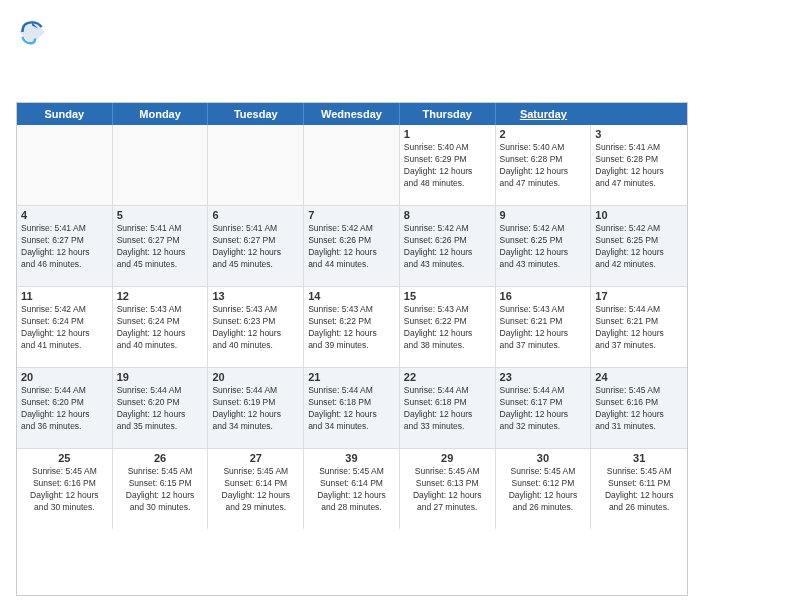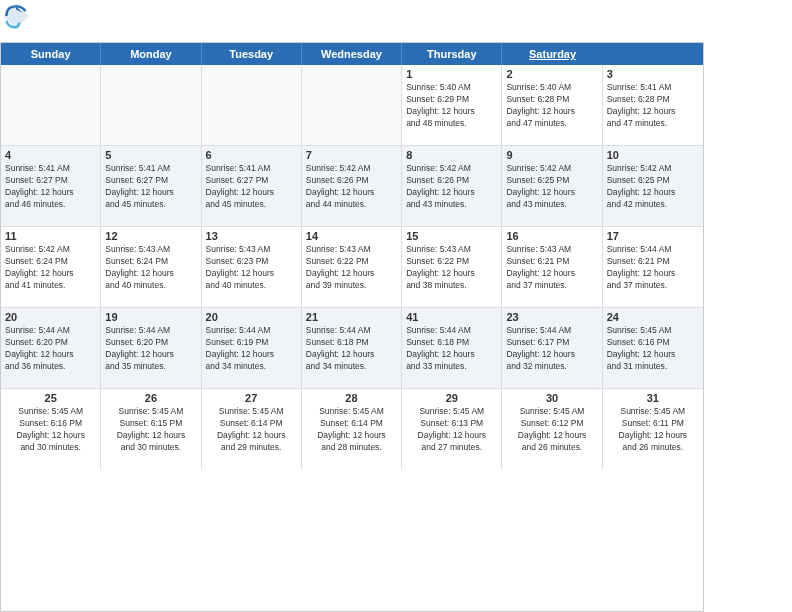--- a/index.html
+++ b/index.html
@@ -6,22 +6,24 @@
     body {
       font-family: Arial, sans-serif;
       background: #fff;
       width: 792px;
       height: 612px;
       overflow: hidden;
     }
     .page {
       width: 704px;
       height: 612px;
+      padding: 16px;
       display: flex;
       flex-direction: column;
+      gap: 44px;
     }
     .header {
       display: flex;
       justify-content: space-between;
       align-items: flex-start;
       margin-bottom: 10px;
     }
     .logo {
       display: flex;
       align-items: center;
@@ -295,21 +297,21 @@
 and 34 minutes.</div>
           </div>
           <div class="cal-cell alt-row">
             <div class="day-num">21</div>
             <div class="cell-text" style="white-space: pre-line;">Sunrise: 5:44 AM
 Sunset: 6:18 PM
 Daylight: 12 hours
 and 34 minutes.</div>
           </div>
           <div class="cal-cell alt-row">
-            <div class="day-num">41</div>
+            <div class="day-num">22</div>
             <div class="cell-text" style="white-space: pre-line;">Sunrise: 5:44 AM
 Sunset: 6:18 PM
 Daylight: 12 hours
 and 33 minutes.</div>
           </div>
           <div class="cal-cell alt-row">
             <div class="day-num">23</div>
             <div class="cell-text" style="white-space: pre-line;">Sunrise: 5:44 AM
 Sunset: 6:17 PM
 Daylight: 12 hours
@@ -339,21 +341,21 @@
 and 30 minutes.</div>
           </div>
           <div class="cal-cell">
             <div class="day-num">27</div>
             <div class="cell-text" style="white-space: pre-line;">Sunrise: 5:45 AM
 Sunset: 6:14 PM
 Daylight: 12 hours
 and 29 minutes.</div>
           </div>
           <div class="cal-cell">
-            <div class="day-num">28</div>
+            <div class="day-num">39</div>
             <div class="cell-text" style="white-space: pre-line;">Sunrise: 5:45 AM
 Sunset: 6:14 PM
 Daylight: 12 hours
 and 28 minutes.</div>
           </div>
           <div class="cal-cell">
             <div class="day-num">29</div>
             <div class="cell-text" style="white-space: pre-line;">Sunrise: 5:45 AM
 Sunset: 6:13 PM
 Daylight: 12 hours

